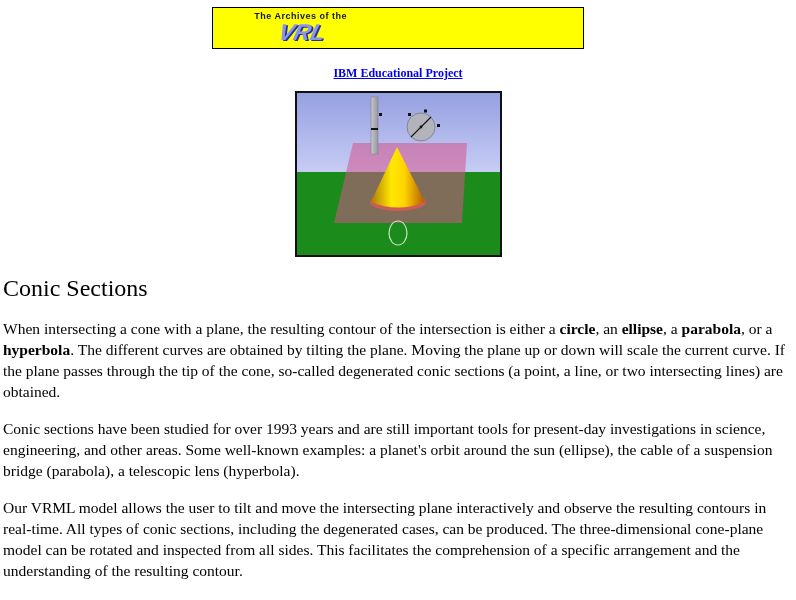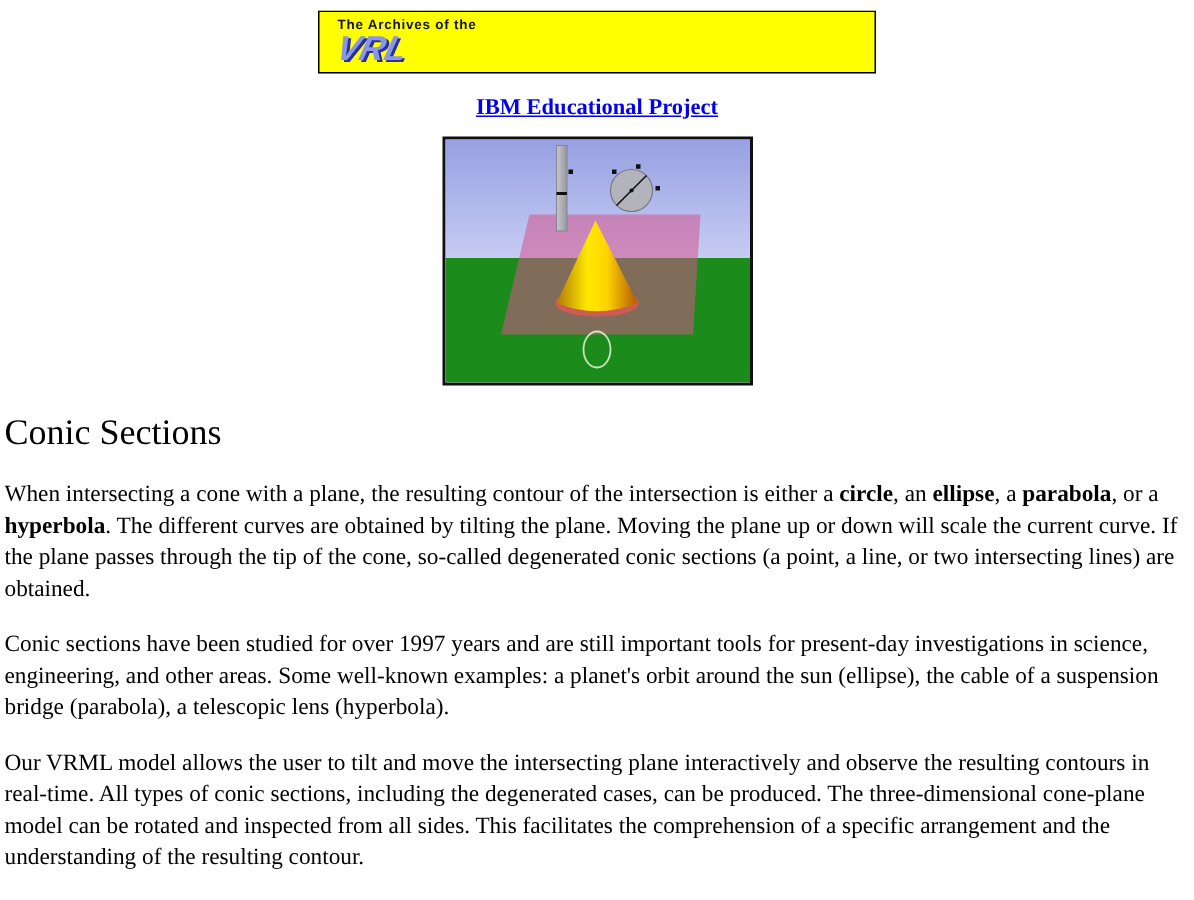--- a/index.html
+++ b/index.html
@@ -15,21 +15,21 @@
   
   .banner {
     width: 370px; height: 40px;
     margin: 0 auto;
     background: #FFFF00;
     border: 1px solid #000000;
     position: relative;
   }
   .banner-left {
     position: absolute; left: 12px; top: 3px; width: 122px;
-    text-align: left;
+    text-align: right;
   }
   .archives {
     font-family: "Liberation Sans", sans-serif;
     font-size: 9px; font-weight: bold; color: #14143c;
     letter-spacing: 0.5px;
   }
   .vrl-logo {
     display: inline-block;
     font-family: "Liberation Sans", sans-serif;
     font-style: italic; font-weight: bold;
@@ -44,21 +44,21 @@
     position: absolute; left: 0; right: 0; top: 1px;
     text-align: center;
     color: #4a1400;
   }
   .banner-line1 { font-size: 13px; line-height: 13px; font-weight: bold; }
   .banner-line2 { font-size: 18px; line-height: 15px; }
   .banner-line3 { font-size: 12.5px; line-height: 12px; }
 
   
   .ibm-row { text-align: center; margin-top: 14px; }
-  .ibm-row a { font-weight: bold; font-size: 15px; }
+  .ibm-row a { font-weight: bold; font-size: 12px; }
 
   
   .scene-wrap { text-align: center; margin-top: 10px; }
   .scene-frame {
     display: inline-block;
     width: 203px; height: 162px;
     border: 2px solid #111111;
     line-height: 0;
   }
   .scene-frame svg { width: 203px; height: 162px; }
@@ -133,14 +133,14 @@
         <rect x="127" y="16.5" width="3" height="3" fill="#111"></rect>
         <rect x="140" y="31" width="3" height="3" fill="#111"></rect>
       </g>
     </svg>
   </span>
 </div>
 
 <h1 class="page-title">Conic Sections</h1>
 
 <p class="body-par"><span>When intersecting a cone with a plane, the resulting contour of the intersection is either a </span><strong>circle</strong><span>, an </span><strong>ellipse</strong><span>, a </span><strong>parabola</strong><span>, or a </span><strong>hyperbola</strong><span>. The different curves are obtained by tilting the plane. Moving the plane up or down will scale the current curve. If the plane passes through the tip of the cone, so-called degenerated conic sections (a point, a line, or two intersecting lines) are obtained.</span></p>
-<p class="body-par">Conic sections have been studied for over 1997 years and are still important tools for present-day investigations in science, engineering, and other areas. Some well-known examples: a planet's orbit around the sun (ellipse), the cable of a suspension bridge (parabola), a telescopic lens (hyperbola).</p>
+<p class="body-par">Conic sections have been studied for over 1993 years and are still important tools for present-day investigations in science, engineering, and other areas. Some well-known examples: a planet's orbit around the sun (ellipse), the cable of a suspension bridge (parabola), a telescopic lens (hyperbola).</p>
 <p class="body-par">Our VRML model allows the user to tilt and move the intersecting plane interactively and observe the resulting contours in real-time. All types of conic sections, including the degenerated cases, can be produced. The three-dimensional cone-plane model can be rotated and inspected from all sides. This facilitates the comprehension of a specific arrangement and the understanding of the resulting contour.</p>
 
 </body></html>

